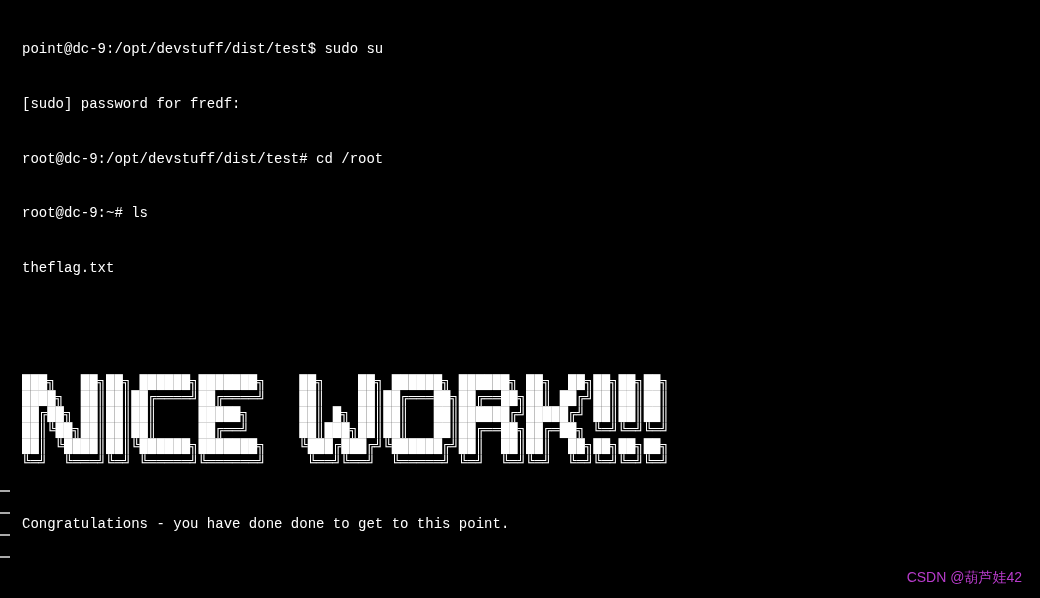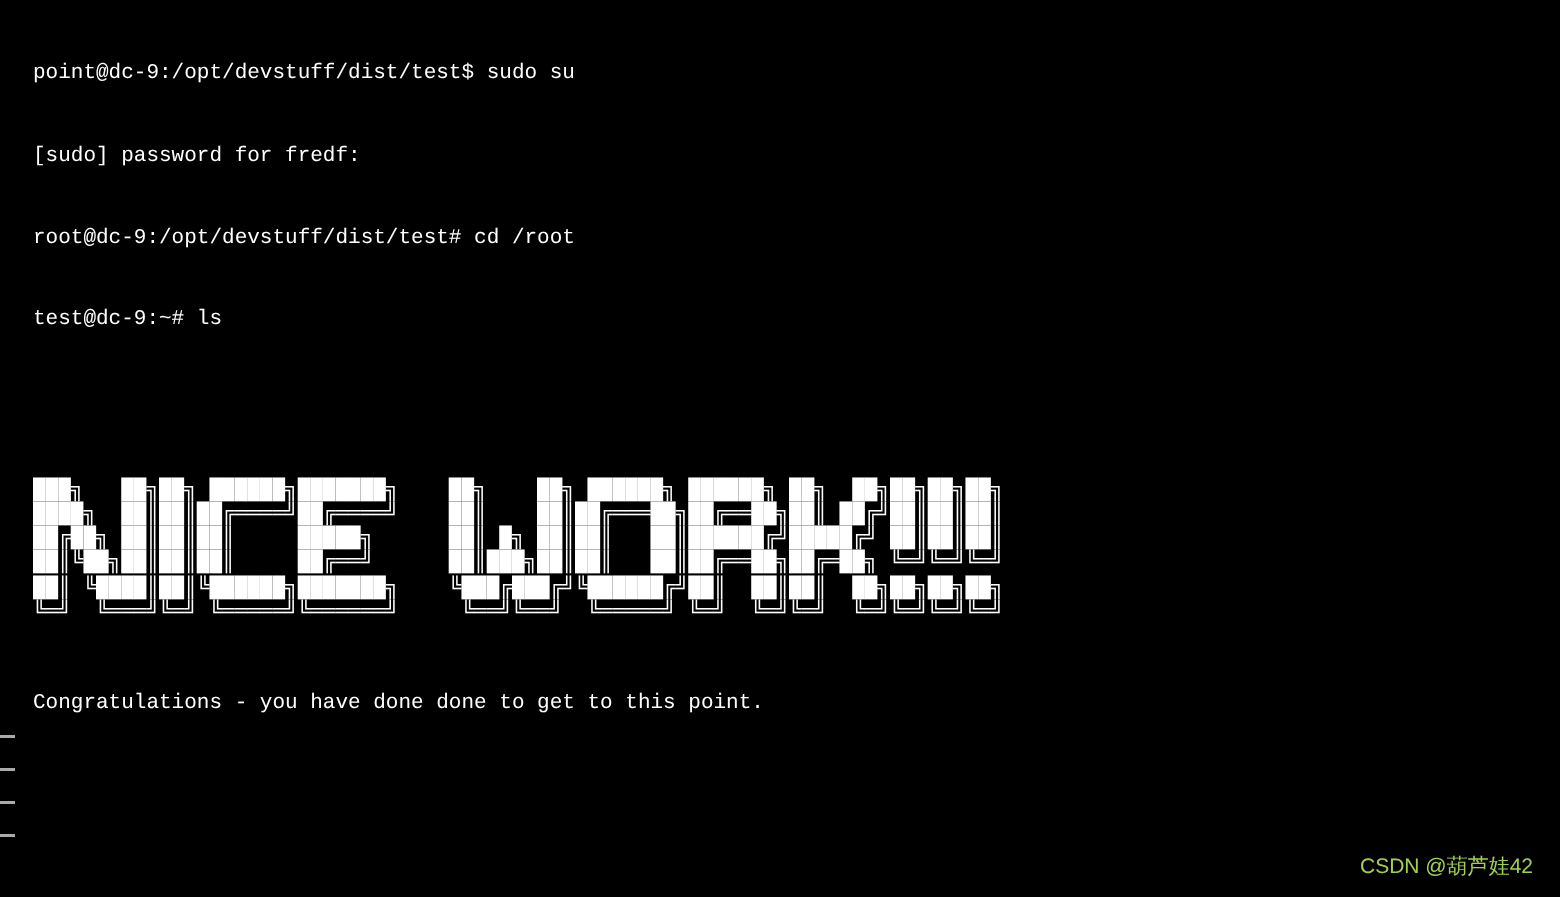--- a/index.html
+++ b/index.html
@@ -32,21 +32,21 @@
       font-family: 'Courier New', monospace;
       font-size: 14px;
       line-height: 1.15;
       margin: 6px 0 8px 0;
       letter-spacing: 0px;
     }
     .watermark {
       position: absolute;
       bottom: 12px;
       right: 18px;
-      color: #bef264;
+      color: #d946ef;
       font-family: sans-serif;
       font-size: 14px;
       opacity: 0.85;
     }
     .left-marks {
       position: absolute;
       left: 0;
       bottom: 40px;
       width: 10px;
       display: flex;
@@ -59,21 +59,22 @@
       background: #aaa;
     }
   </style>
 </head>
 <body>
 
 <div class="terminal">
   <span class="line">point@dc-9:/opt/devstuff/dist/test$ sudo su</span>
   <span class="line">[sudo] password for fredf:</span>
   <span class="line">root@dc-9:/opt/devstuff/dist/test# cd /root</span>
-  <span class="line">test@dc-9:~# ls</span>
+  <span class="line">root@dc-9:~# ls</span>
+  <span class="line">theflag.txt</span>
   <span class="line"></span>
   <div class="ascii-art">███╗   ██╗██╗ ██████╗███████╗    ██╗    ██╗ ██████╗ ██████╗ ██╗  ██╗██╗██╗██╗
 ████╗  ██║██║██╔════╝██╔════╝    ██║    ██║██╔═══██╗██╔══██╗██║ ██╔╝██║██║██║
 ██╔██╗ ██║██║██║     █████╗      ██║ █╗ ██║██║   ██║██████╔╝█████╔╝ ██║██║██║
 ██║╚██╗██║██║██║     ██╔══╝      ██║███╗██║██║   ██║██╔══██╗██╔═██╗ ╚═╝╚═╝╚═╝
 ██║ ╚████║██║╚██████╗███████╗    ╚███╔███╔╝╚██████╔╝██║  ██║██║  ██╗██╗██╗██╗
 ╚═╝  ╚═══╝╚═╝ ╚═════╝╚══════╝     ╚══╝╚══╝  ╚═════╝ ╚═╝  ╚═╝╚═╝  ╚═╝╚═╝╚═╝╚═╝</div>
   <span class="line">Congratulations - you have done done to get to this point.</span>
   
   

